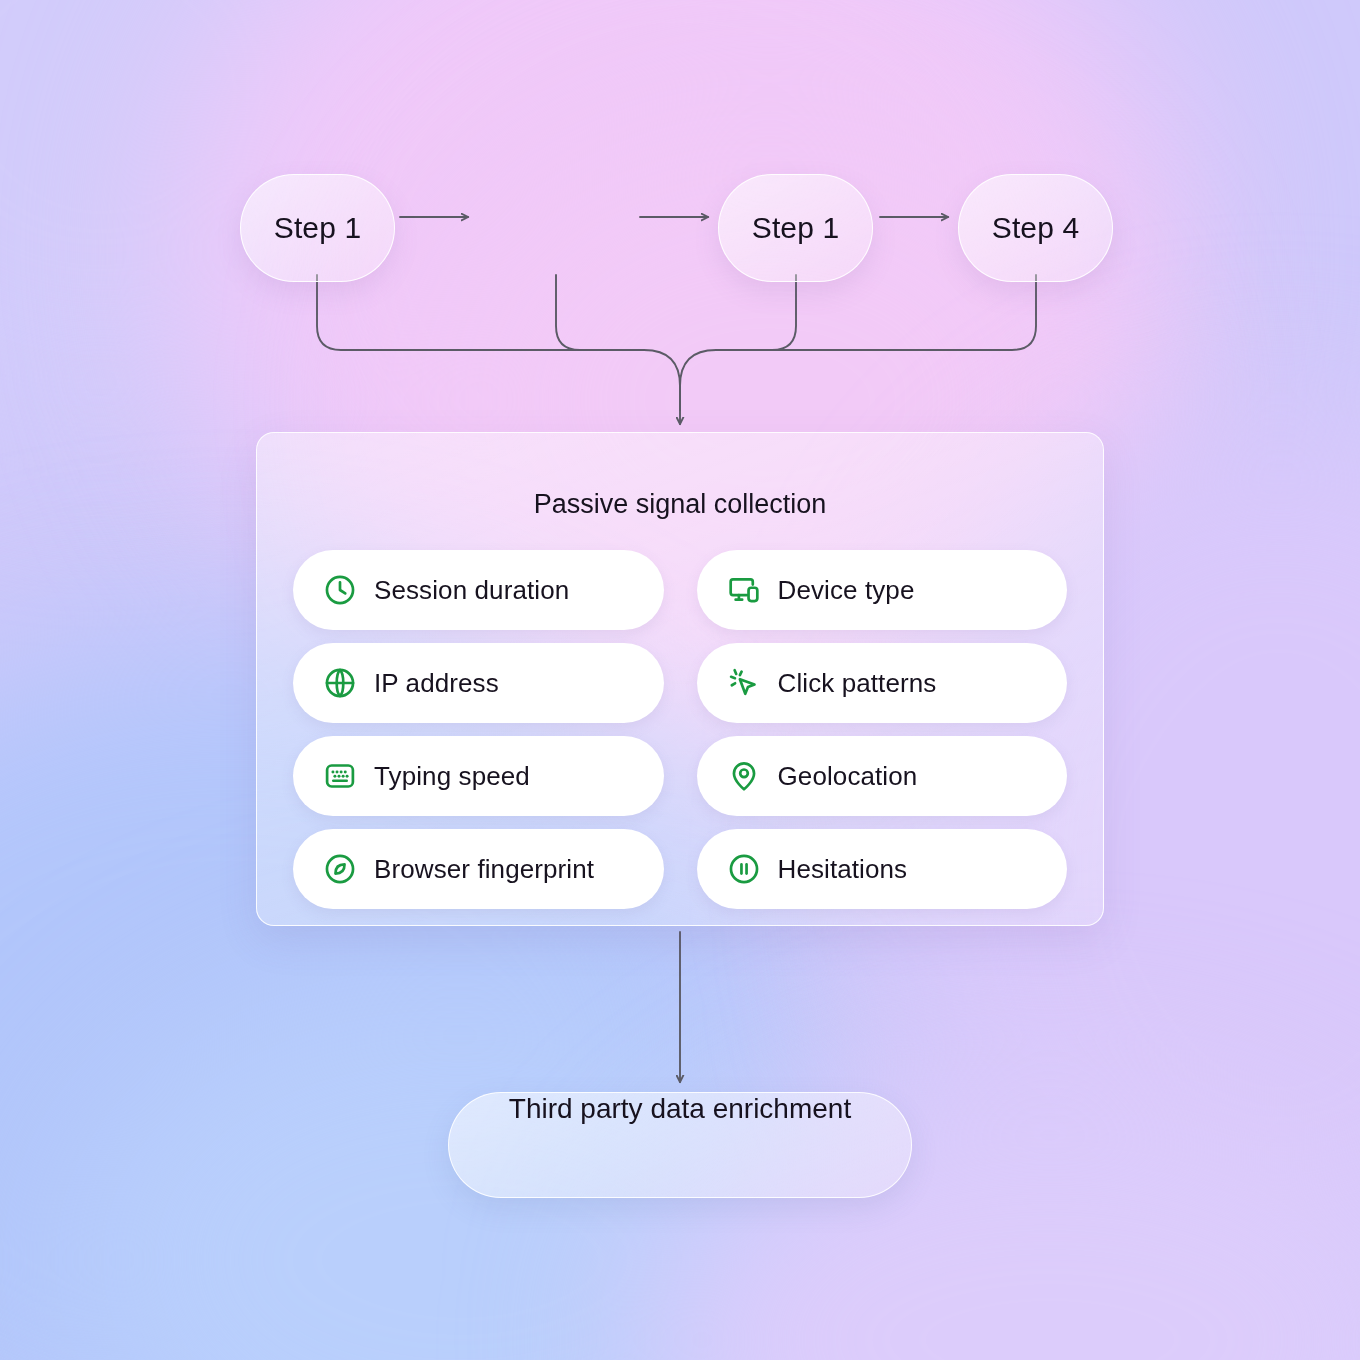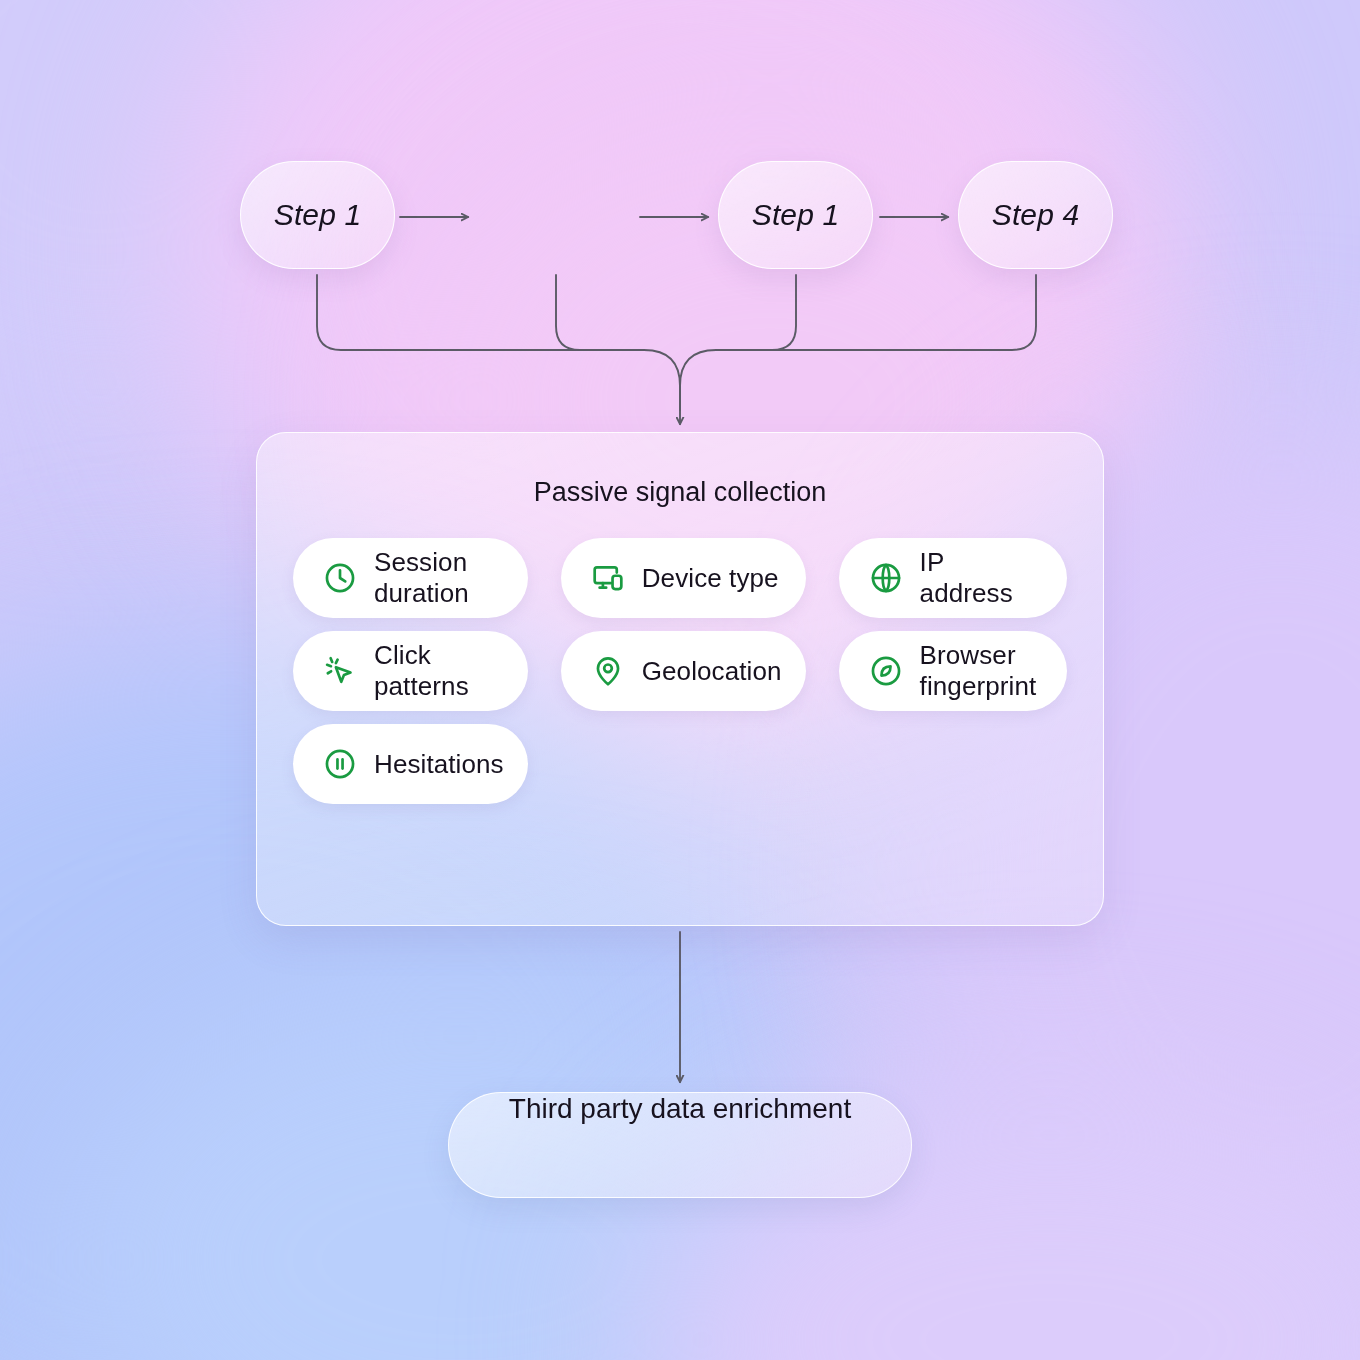--- a/index.html
+++ b/index.html
@@ -21,21 +21,21 @@
   .b-purp   { left: 900px;  top: 420px;  width: 760px;  height: 900px;  background: #d9c8fb; }
   .b-purp2  { left: -260px; top: -260px; width: 720px;  height: 700px;  background: #d2ccfb; }
   .b-lav    { left: 640px;  top: 1080px; width: 820px;  height: 520px;  background: #dcccfb; }
 
   #stage { position: absolute; inset: 0; z-index: 2; }
 
   
   #wires { position: absolute; inset: 0; z-index: 1; pointer-events: none; }
 
   
-  .steps { position: absolute; top: 161px; left: 0; width: 1360px; height: 110px; font-style: italic; }
+  .steps { position: absolute; top: 174px; left: 0; width: 1360px; height: 110px; }
   .step {
     position: absolute;
     top: 0;
     width: 155px;
     height: 108px;
     border-radius: 54px;
     display: flex;
     align-items: center;
     justify-content: center;
     background: linear-gradient(150deg, rgba(255,255,255,0.58), rgba(255,255,255,0.28));
@@ -50,35 +50,35 @@
   .step.s3 { left: 718px; }
   .step.s4 { left: 958px; }
 
   
   .card {
     position: absolute;
     left: 256px;
     top: 432px;
     width: 848px;
     height: 494px;
-    border-radius: 30px;
+    border-radius: 18px;
     border: 1.5px solid rgba(255,255,255,0.9);
     background: linear-gradient(160deg, rgba(255,255,255,0.42), rgba(255,255,255,0.24));
     box-shadow: 0 14px 40px rgba(110,85,155,0.12);
-    padding: 44px 18px 20px;
+    padding: 56px 18px 20px;
   }
   .card-title {
     text-align: center;
     font-size: 27px;
     color: #17121f;
     margin-bottom: 30px;
   }
   .grid {
     display: grid;
-    grid-template-columns: 1fr 1fr 1fr;
+    grid-template-columns: 1fr 1fr;
     gap: 13px 33px;
     padding: 0 18px;
   }
   .pill {
     height: 80px;
     border-radius: 40px;
     background: #ffffff;
     display: flex;
     align-items: center;
     gap: 17px;
@@ -193,20 +193,37 @@
         <svg class="ico" viewBox="0 0 24 24" fill="none" stroke="#1a9b41" stroke-width="1.9" stroke-linecap="round" stroke-linejoin="round">
           <path d="M9.1 9.3 L19.4 13.1 L14.8 14.9 L12.9 19.6 Z"></path>
           <path d="M5.4 3.0 L6.5 5.6"></path>
           <path d="M2.9 7.6 L5.6 8.6"></path>
           <path d="M10.3 4.0 L9.1 6.4"></path>
           <path d="M3.4 13.6 L5.7 12.2"></path>
         </svg>
         <span class="lbl">Click patterns</span>
       </div>
 
+      <div class="pill">
+        <svg class="ico" viewBox="0 0 24 24" fill="none" stroke="#1a9b41" stroke-width="1.9" stroke-linecap="round" stroke-linejoin="round">
+          <rect x="2.9" y="4.6" width="18.2" height="14.8" rx="3.2"></rect>
+          <path d="M7.2 15.4 H16.8" stroke-width="1.7"></path>
+          <g stroke-width="2.1" stroke-linecap="round">
+            <path d="M7.0 9.2 h0.01"></path>
+              <path d="M9.9 9.2 h0.01"></path>
+            <path d="M12.8 9.2 h0.01"></path>
+              <path d="M15.7 9.2 h0.01"></path>
+            <path d="M8.4 12.2 h0.01"></path>
+              <path d="M11.3 12.2 h0.01"></path>
+            <path d="M14.2 12.2 h0.01"></path>
+              <path d="M17.0 12.2 h0.01"></path>
+          </g>
+        </svg>
+        <span class="lbl">Typing speed</span>
+      </div>
 
       <div class="pill">
         <svg class="ico" viewBox="0 0 24 24" fill="none" stroke="#1a9b41" stroke-width="1.9" stroke-linecap="round" stroke-linejoin="round">
           <path d="M12 21.4 C12 21.4 19.1 15.6 19.1 10.2 A7.1 7.1 0 0 0 4.9 10.2 C4.9 15.6 12 21.4 12 21.4 Z"></path>
           <circle cx="12" cy="10.1" r="2.7"></circle>
         </svg>
         <span class="lbl">Geolocation</span>
       </div>
 
       <div class="pill">

